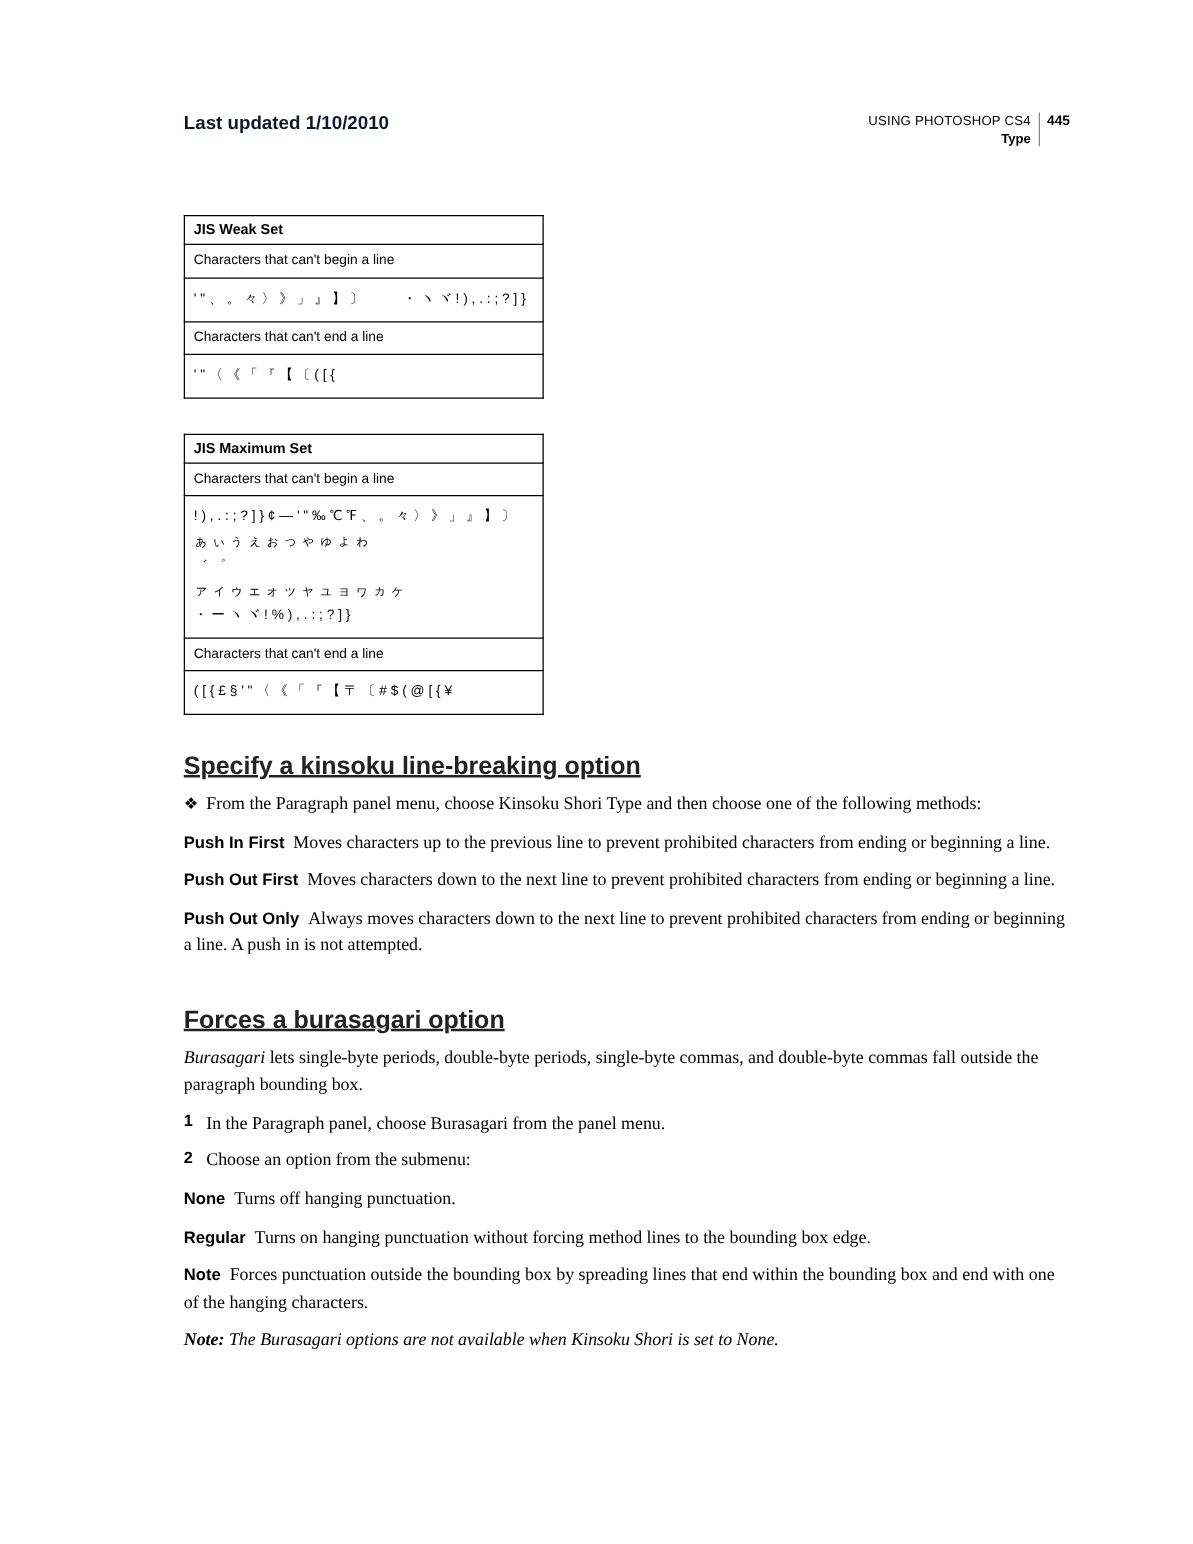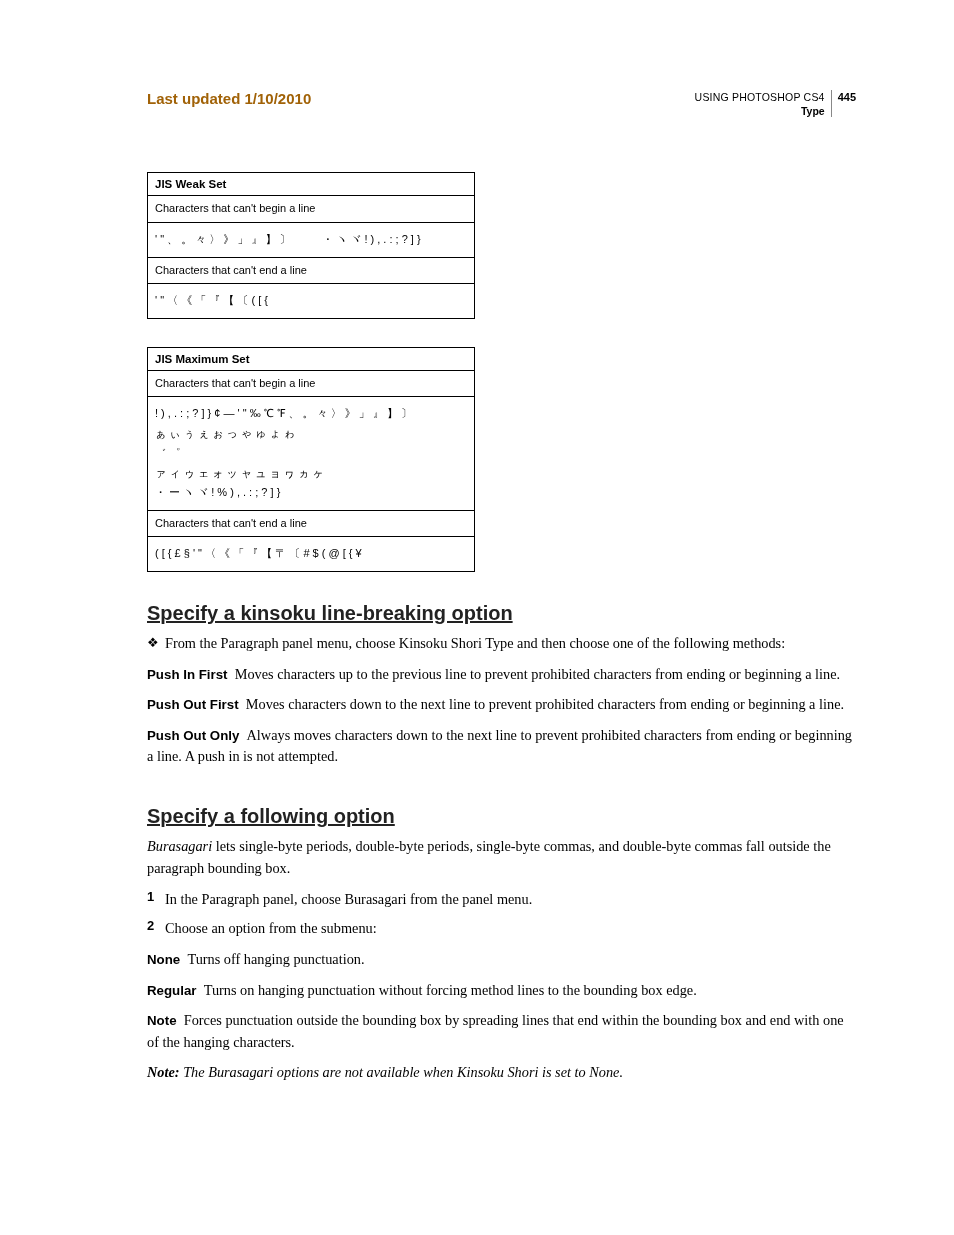--- a/index.html
+++ b/index.html
@@ -17,21 +17,21 @@
   .header-row {
     display: flex;
     justify-content: space-between;
     align-items: flex-start;
     margin-bottom: 54px;
   }
   .last-updated {
     font-family: "Myriad Pro", "Segoe UI", Arial, sans-serif;
     font-weight: 700;
     font-size: 15px;
-    color: #a16207;
+    color: #0f172a;
   }
   .header-right {
     display: flex;
     align-items: flex-start;
   }
   .header-right-text {
     text-align: right;
     font-family: "Myriad Pro", "Segoe UI", Arial, sans-serif;
     font-size: 10.5px;
     line-height: 1.35;
@@ -50,21 +50,21 @@
     margin: 0 6px 0 0;
   }
   .page-number {
     font-family: "Myriad Pro", "Segoe UI", Arial, sans-serif;
     font-size: 11px;
     font-weight: 700;
     padding-top: 1px;
   }
   table.box {
     border-collapse: collapse;
-    width: 328px;
+    width: 288px;
     margin-bottom: 28px;
     font-family: "Myriad Pro", "Segoe UI", Arial, sans-serif;
     font-size: 11.5px;
   }
   table.box th {
     text-align: left;
     font-weight: 700;
     border: 1px solid #000;
     padding: 5px 7px 5px 7px;
   }
@@ -203,21 +203,21 @@
   <p class="body">
     <span class="runin">Push In First</span>&nbsp;&nbsp;<span>Moves characters up to the previous line to prevent prohibited characters from ending or beginning a line.</span>
   </p>
   <p class="body">
     <span class="runin">Push Out First</span>&nbsp;&nbsp;<span>Moves characters down to the next line to prevent prohibited characters from ending or beginning a line.</span>
   </p>
   <p class="body">
     <span class="runin">Push Out Only</span>&nbsp;&nbsp;<span>Always moves characters down to the next line to prevent prohibited characters from ending or beginning a line. A push in is not attempted.</span>
   </p>
 
-  <h2 class="section" style="margin-top:38px">Specify a following option</h2>
+  <h2 class="section" style="margin-top:38px">Forces a burasagari option</h2>
 
   <p class="body">
     <span class="italic">Burasagari</span><span> lets single-byte periods, double-byte periods, single-byte commas, and double-byte commas fall outside the paragraph bounding box.</span>
   </p>
 
   <ol class="steps">
     <li>
         <span class="body">In the Paragraph panel, choose Burasagari from the panel menu.</span>
       </li>
     <li>

